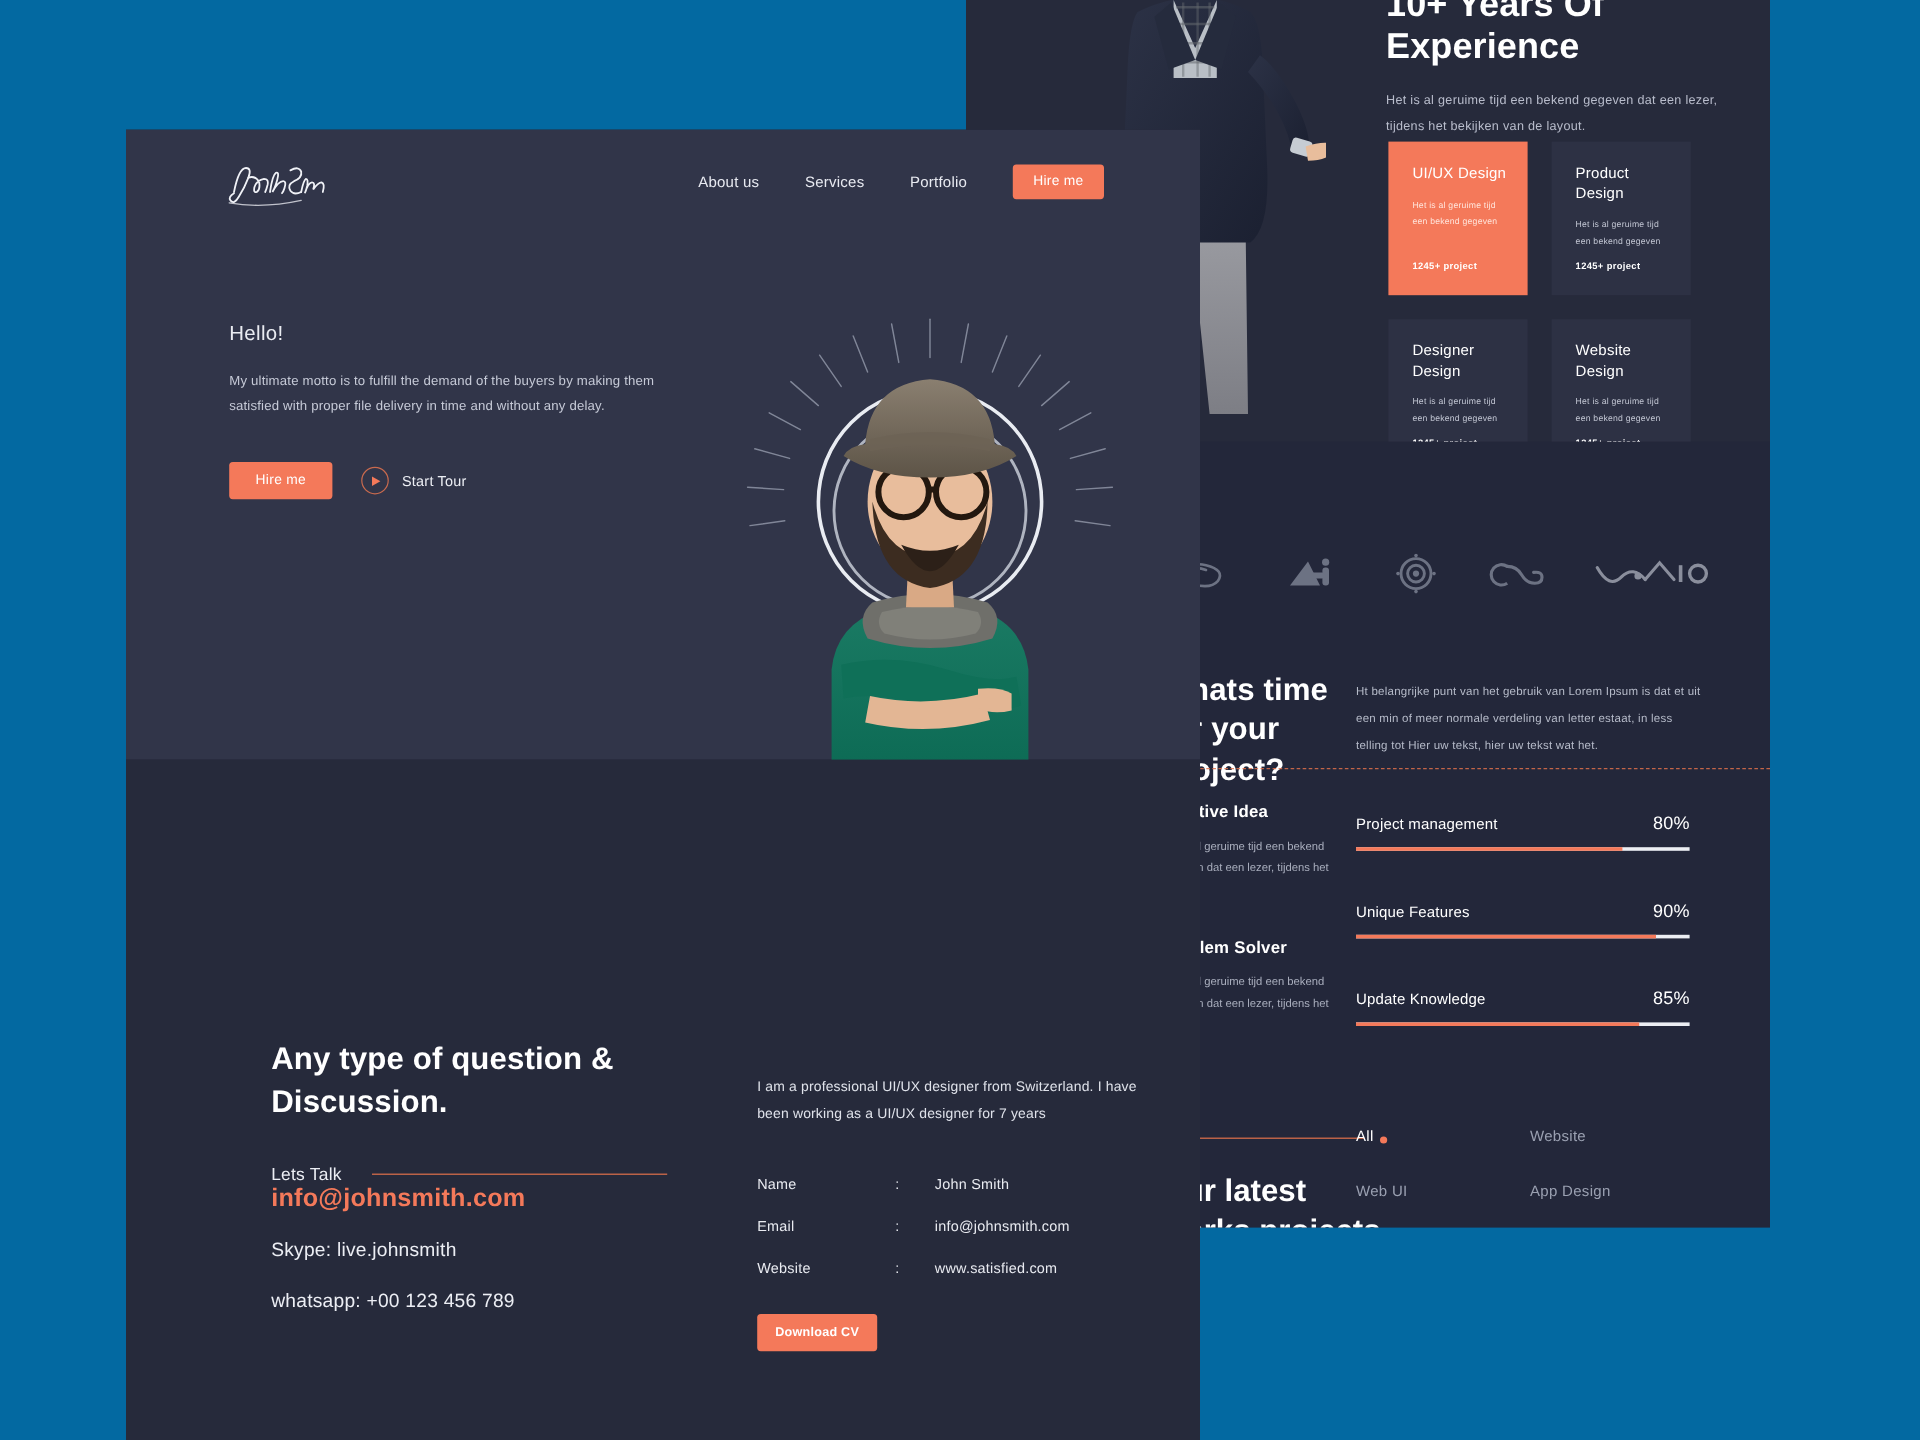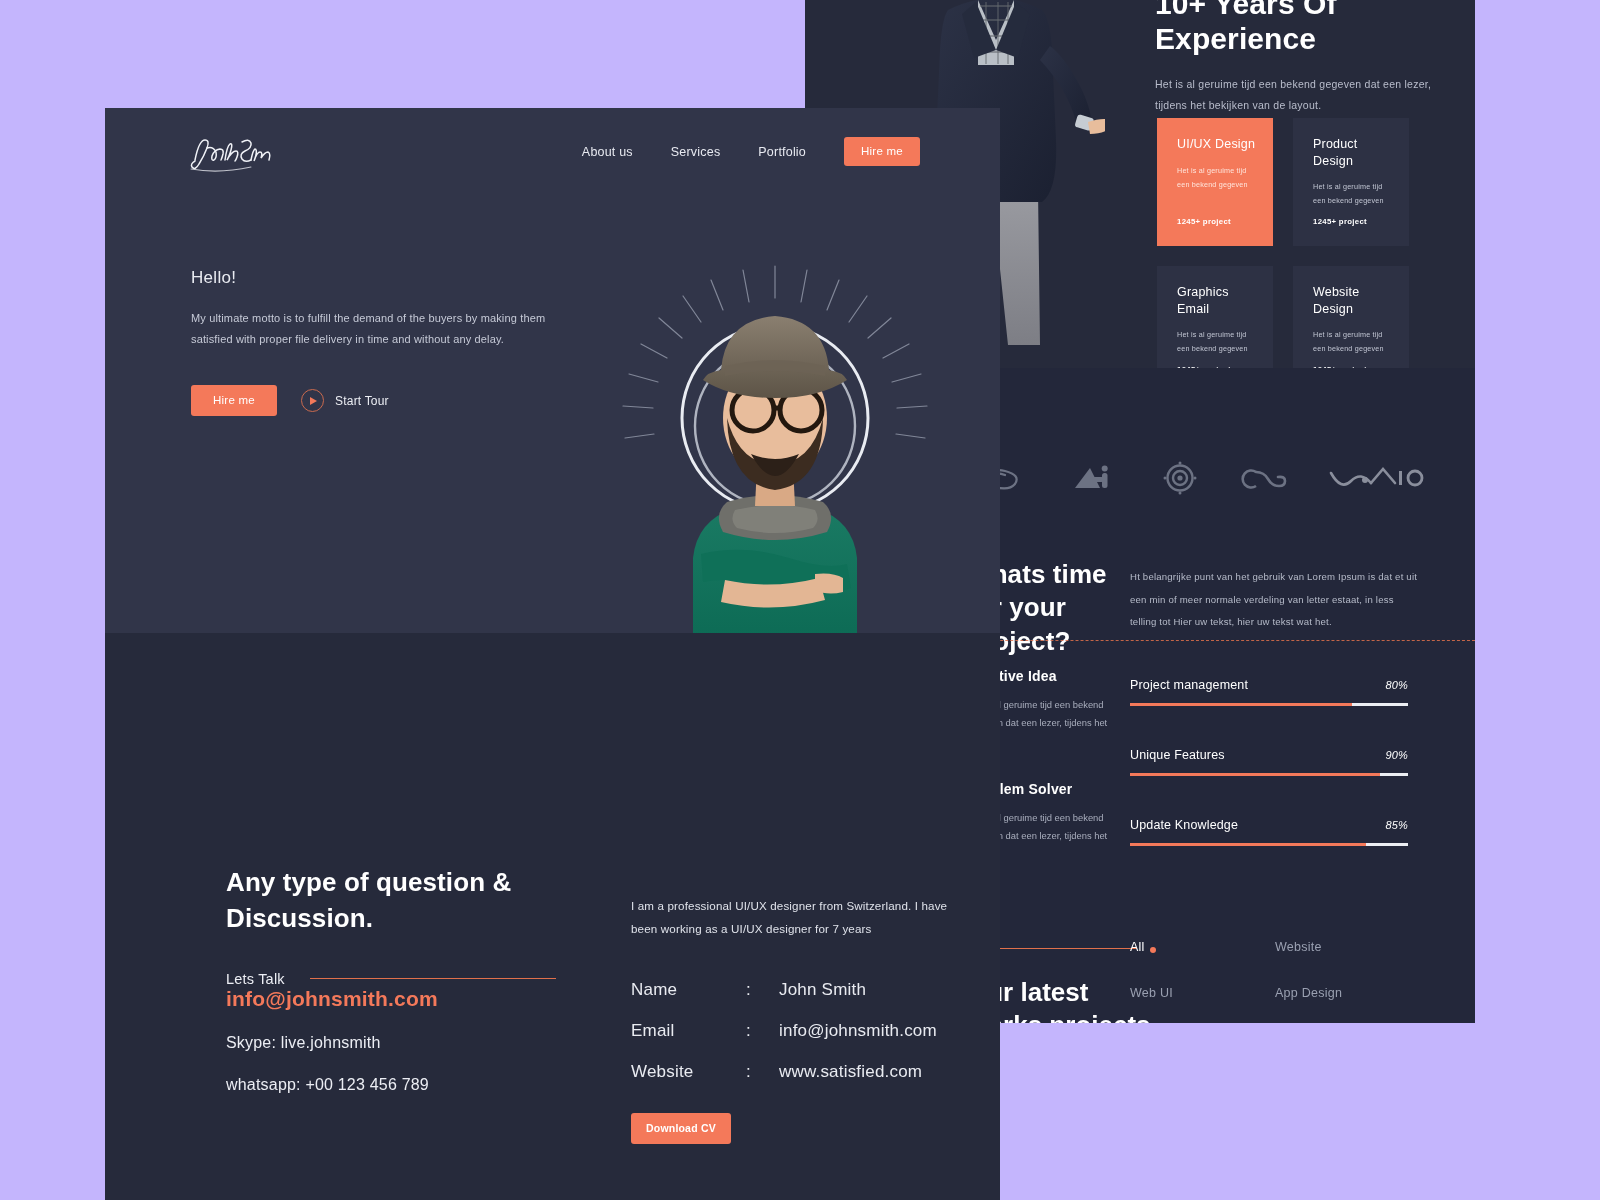--- a/index.html
+++ b/index.html
@@ -2,21 +2,21 @@
 <html><head>
 <meta charset="utf-8">
 <style>
   * { box-sizing: border-box; margin: 0; padding: 0; }
   html, body {
     width: 1600px; height: 1200px;
     background: #434a5f;
     font-family: "Liberation Sans", sans-serif;
     overflow: hidden;
   }
-  .stage { position: relative; width: 1600px; height: 1200px; background: #c4b5fd; }
+  .stage { position: relative; width: 1600px; height: 1200px; background: #0369a1; }
 
   
   .panel-services {
     position: absolute; left: 805px; top: -70px; width: 670px; height: 460px;
     background: #262a3b;
     overflow: hidden;
   }
   .svc-head { position: absolute; left: 350px; top: 56px; width: 300px; }
   .svc-title {
     font-size: 30px; font-weight: 700; color: #ffffff; line-height: 1.18;
@@ -62,21 +62,21 @@
     border-top: 1.3px dashed #e0704b; opacity: .85;
   }
   .mid-left-list { position: absolute; left: 32px; top: 300px; width: 150px; }
   .mll-item { margin-bottom: 48px; }
   .mll-item h5 { font-size: 14px; font-weight: 700; color: #fff; letter-spacing: .2px; }
   .mll-item p { margin-top: 12px; font-size: 9.4px; line-height: 1.95; color: #a9aebd; }
   .skills { position: absolute; left: 195px; top: 310px; width: 278px; }
   .skill { margin-bottom: 42px; }
   .skill-row { display: flex; justify-content: space-between; align-items: baseline; }
   .skill-name { font-size: 12.5px; color: #fff; letter-spacing: .15px; }
-  .skill-pct { font-size: 11px; color: #fff; letter-spacing: .15px; font-style: italic; }
+  .skill-pct { font-size: 15px; color: #fff; letter-spacing: .15px; }
   .skill-bar { margin-top: 11px; height: 3px; background: #eceef3; width: 100%; position: relative; }
   .skill-fill { height: 3px; background: #f4795a; }
   .mid-bottom-rule { position: absolute; left: 32px; top: 580px; width: 170px; border-top: 1.4px solid #e0704b; }
   .mid-bottom-title {
     position: absolute; left: 32px; top: 608px; width: 190px;
     font-size: 26px; font-weight: 700; color: #fff; line-height: 1.25;
   }
   .filters { position: absolute; left: 195px; top: 572px; width: 300px;
     display: grid; grid-template-columns: 145px 145px; grid-gap: 32px 0; }
   .filter { font-size: 12.5px; color: #9aa0b1; letter-spacing: .25px; position: relative; width: max-content; }
@@ -133,21 +133,21 @@
   .lets span { font-size: 14.5px; color: #eceef4; letter-spacing: .2px; }
   .lets .rule { flex: 1; border-top: 1.6px solid #e0704b; }
   .mail { margin-top: 48px; font-size: 21px; font-weight: 700; color: #f4795a; letter-spacing: .2px; }
   .skype { margin-top: 23px; font-size: 16px; color: #eceef4; letter-spacing: .2px; }
   .wapp { margin-top: 24px; font-size: 16px; color: #eceef4; letter-spacing: .2px; }
 
   .about { position: absolute; left: 526px; top: 232px; width: 330px; }
   .about h3 { font-size: 26px; font-weight: 700; color: #fff; letter-spacing: .2px; }
   .about-p { margin-top: 29px; font-size: 11.6px; line-height: 2.0; color: #dfe2ea; letter-spacing: .15px; }
   .facts { margin-top: 40px; }
-  .fact { display: flex; align-items: baseline; margin-bottom: 21px; font-size: 17px; letter-spacing: .2px; margin-top: 12px; }
+  .fact { display: flex; align-items: baseline; margin-bottom: 21px; font-size: 12px; letter-spacing: .2px; margin-top: 12px; }
   .fact .k { width: 115px; color: #e9ebf1; }
   .fact .c { width: 33px; color: #e9ebf1; }
   .fact .v { color: #e9ebf1; }
   .btn-cv {
     margin-top: 10px; background: #f4795a; color: #fff; font-size: 10.5px; font-weight: 700;
     padding: 9px 15px 10px; border-radius: 3px; border: none; letter-spacing: .2px;
     font-family: "Liberation Sans", sans-serif;
   }
 </style>
 </head>
@@ -208,21 +208,21 @@
         <h4>UI/UX Design</h4>
         <p>Het is al geruime tijd een bekend gegeven</p>
         <span class="cnt">1245+ project</span>
       </div>
       <div class="svc-card">
         <h4>Product Design</h4>
         <p>Het is al geruime tijd een bekend gegeven</p>
         <span class="cnt">1245+ project</span>
       </div>
       <div class="svc-card">
-        <h4>Graphics Email</h4>
+        <h4>Designer Design</h4>
         <p>Het is al geruime tijd een bekend gegeven</p>
         <span class="cnt">1245+ project</span>
       </div>
       <div class="svc-card">
         <h4>Website Design</h4>
         <p>Het is al geruime tijd een bekend gegeven</p>
         <span class="cnt">1245+ project</span>
       </div>
     </div>
   </section>

